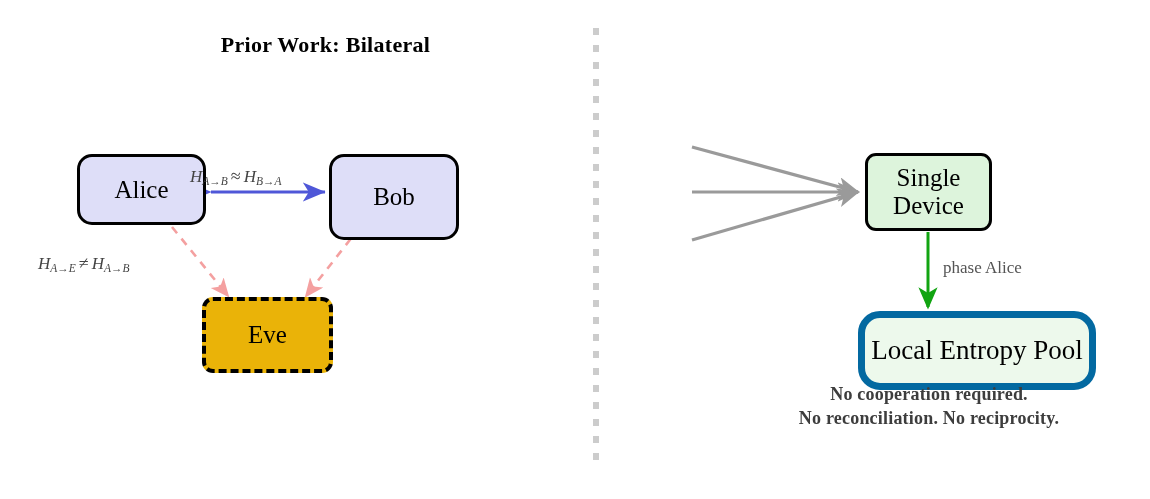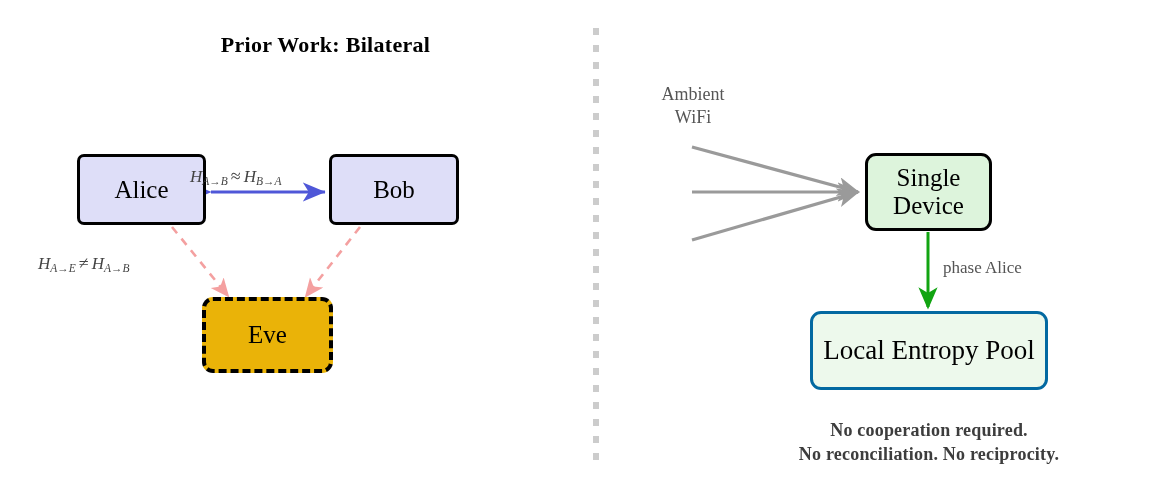--- a/index.html
+++ b/index.html
@@ -29,40 +29,41 @@
     display: flex;
     align-items: center;
     justify-content: center;
     text-align: center;
     line-height: 1.12;
     color: #000000;
   }
   .node-blue {
     background: #dedef8;
     border: 3px solid #000000;
-    border-radius: 7px;
+    border-radius: 15px;
     font-size: 25px;
   }
   .node-pink {
     background: #eab308;
     border: 4px dashed #000000;
     border-radius: 11px;
     font-size: 25px;
   }
   .node-green {
     background: #ddf4dc;
     border: 3px solid #000000;
     border-radius: 11px;
     font-size: 25px;
   }
   .node-green-pale {
     background: #edf9ec;
-    border: 3px solid #0369a1;
-    border-radius: 11px;
+    border: 7px solid #0369a1;
+    border-radius: 22px;
     font-size: 27px;
+    margin-left: 48px;
   }
   .panel-title {
     position: absolute;
     font-weight: bold;
     font-size: 22px;
     color: #000000;
     text-align: center;
     letter-spacing: 0.3px;
     white-space: nowrap;
     padding-left: 38px;
@@ -156,54 +157,50 @@
 
     <line x1="928" y1="232" x2="928" y2="307" stroke="#11a411" stroke-width="3" marker-end="url(#greenArrow)"></line>
   </svg>
 
   <div class="panel-title" style="left:0; top:32px; width:575px;">Prior Work: Bilateral</div>
 
   <div class="node node-blue" style="left:77px; top:154px; width:129px; height:71px;">
     <span>Alice</span>
   </div>
 
-  <div class="node node-blue" style="left:329px; top:154px; width:130px; height:71px;">
+  <div class="node node-blue" style="left:329px; top:154px; width:130px; height:86px;">
     <span>Bob</span>
   </div>
 
   <div class="node node-pink" style="left:202px; top:297px; width:131px; height:76px;">
     <span>Eve</span>
   </div>
 
   <div class="math" style="left:190px; top:166px;">
     <span>H</span><span class="sub">A→B</span><span class="op">≈</span><span>H</span><span class="sub">B→A</span>
   </div>
 
   <div class="math" style="left:38px; top:253px;">
     <span>H</span><span class="sub">A→E</span><span class="op">≠</span><span>H</span><span class="sub">A→B</span>
   </div>
 
   <div class="caption" style="left:88px; top:409px; width:360px;">
   </div>
 
 
-  <div class="src-label" style="left:648px; top:83px; width:90px;">
-    <div>Ambient</div>
-    <div>WiFi</div>
-  </div>
 
   <div class="node node-green" style="left:865px; top:153px; width:127px; height:78px; flex-direction:column;">
     <span>Single</span>
     <span>Device</span>
   </div>
 
   <div class="edge-label" style="left:943px; top:258px;">phase Alice</div>
 
   <div class="node node-green-pale" style="left:810px; top:311px; width:238px; height:79px;">
     <span>Local Entropy Pool</span>
   </div>
 
-  <div class="caption-bold" style="left:709px; top:418px; width:440px;">
+  <div class="caption-bold" style="left:709px; top:382px; width:440px;">
     <div>No cooperation required.</div>
     <div>No reconciliation.  No reciprocity.</div>
   </div>
 
 </div>
 
 </body></html>

